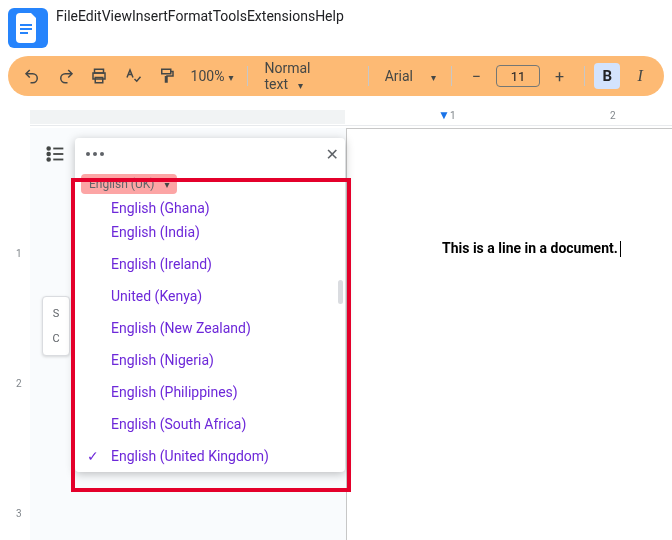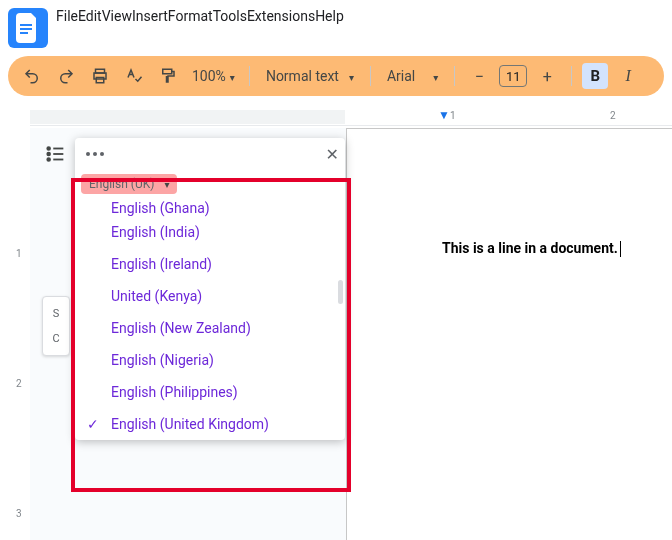--- a/index.html
+++ b/index.html
@@ -17,21 +17,21 @@
 
 
 .toolbar { display: flex; align-items: center; gap: 6px; padding: 6px 10px; margin: 8px 8px 0 8px; background: #fdba74; border-radius: 24px; height: 40px; }
 .tbtn { width: 28px; height: 28px; display: flex; align-items: center; justify-content: center; color: #444746; border-radius: 4px; }
 .tbtn svg { width: 18px; height: 18px; }
 .tsep { width: 1px; height: 20px; background: #c7c7c7; margin: 0 4px; }
 .zoom { font-size: 14px; color: #444746; padding: 0 4px; }
 .chev { font-size: 10px; color: #444746; margin-left: 4px; }
 .style-sel { font-size: 14px; color: #444746; padding: 0 6px; }
 .font-sel { font-size: 14px; color: #444746; padding: 0 6px; min-width: 50px; }
-.size-box { border: 1px solid #747775; border-radius: 4px; width: 28px; height: 22px; display: flex; align-items: center; justify-content: center; font-size: 13px; }
+.size-box { border: 1px solid #747775; border-radius: 4px; width: 44px; height: 22px; display: flex; align-items: center; justify-content: center; font-size: 13px; }
 .bold-active { background: #d3e3fd; border-radius: 4px; font-weight: 700; font-size: 15px; width: 26px; height: 26px; display:flex; align-items:center; justify-content:center; }
 .italic { font-style: italic; font-family: serif; font-size: 16px; }
 
 
 .ruler-h { position: absolute; top: 110px; left: 30px; right: 0; height: 16px; background: #fff; border-bottom: 1px solid #e8eaed; font-size: 10px; color: #80868b; }
 .ruler-h .tick { position: absolute; top: 0; }
 .ruler-h .shade { position: absolute; left: 0; width: 315px; height: 14px; background: #f1f3f4; }
 .indent-marker { position: absolute; left: 438px; top: 108px; color: #1a73e8; font-size: 12px; }
 
 .ruler-v { position: absolute; left: 16px; top: 128px; bottom: 0; width: 14px; font-size: 10px; color: #80868b; }
@@ -195,19 +195,22 @@
     <div class="lang-item">
         <span>English (New Zealand)</span>
       </div>
     <div class="lang-item">
         <span>English (Nigeria)</span>
       </div>
     <div class="lang-item">
         <span>English (Philippines)</span>
       </div>
     <div class="lang-item">
+        <span>English (South Africa)</span>
+      </div>
+    <div class="lang-item">
       <span class="lang-check">✓</span>
       <span>English (United Kingdom)</span>
     </div>
     <div class="scroll-thumb"></div>
   </div>
   <div class="red-box"></div>
 </div>
 
 </body></html>

